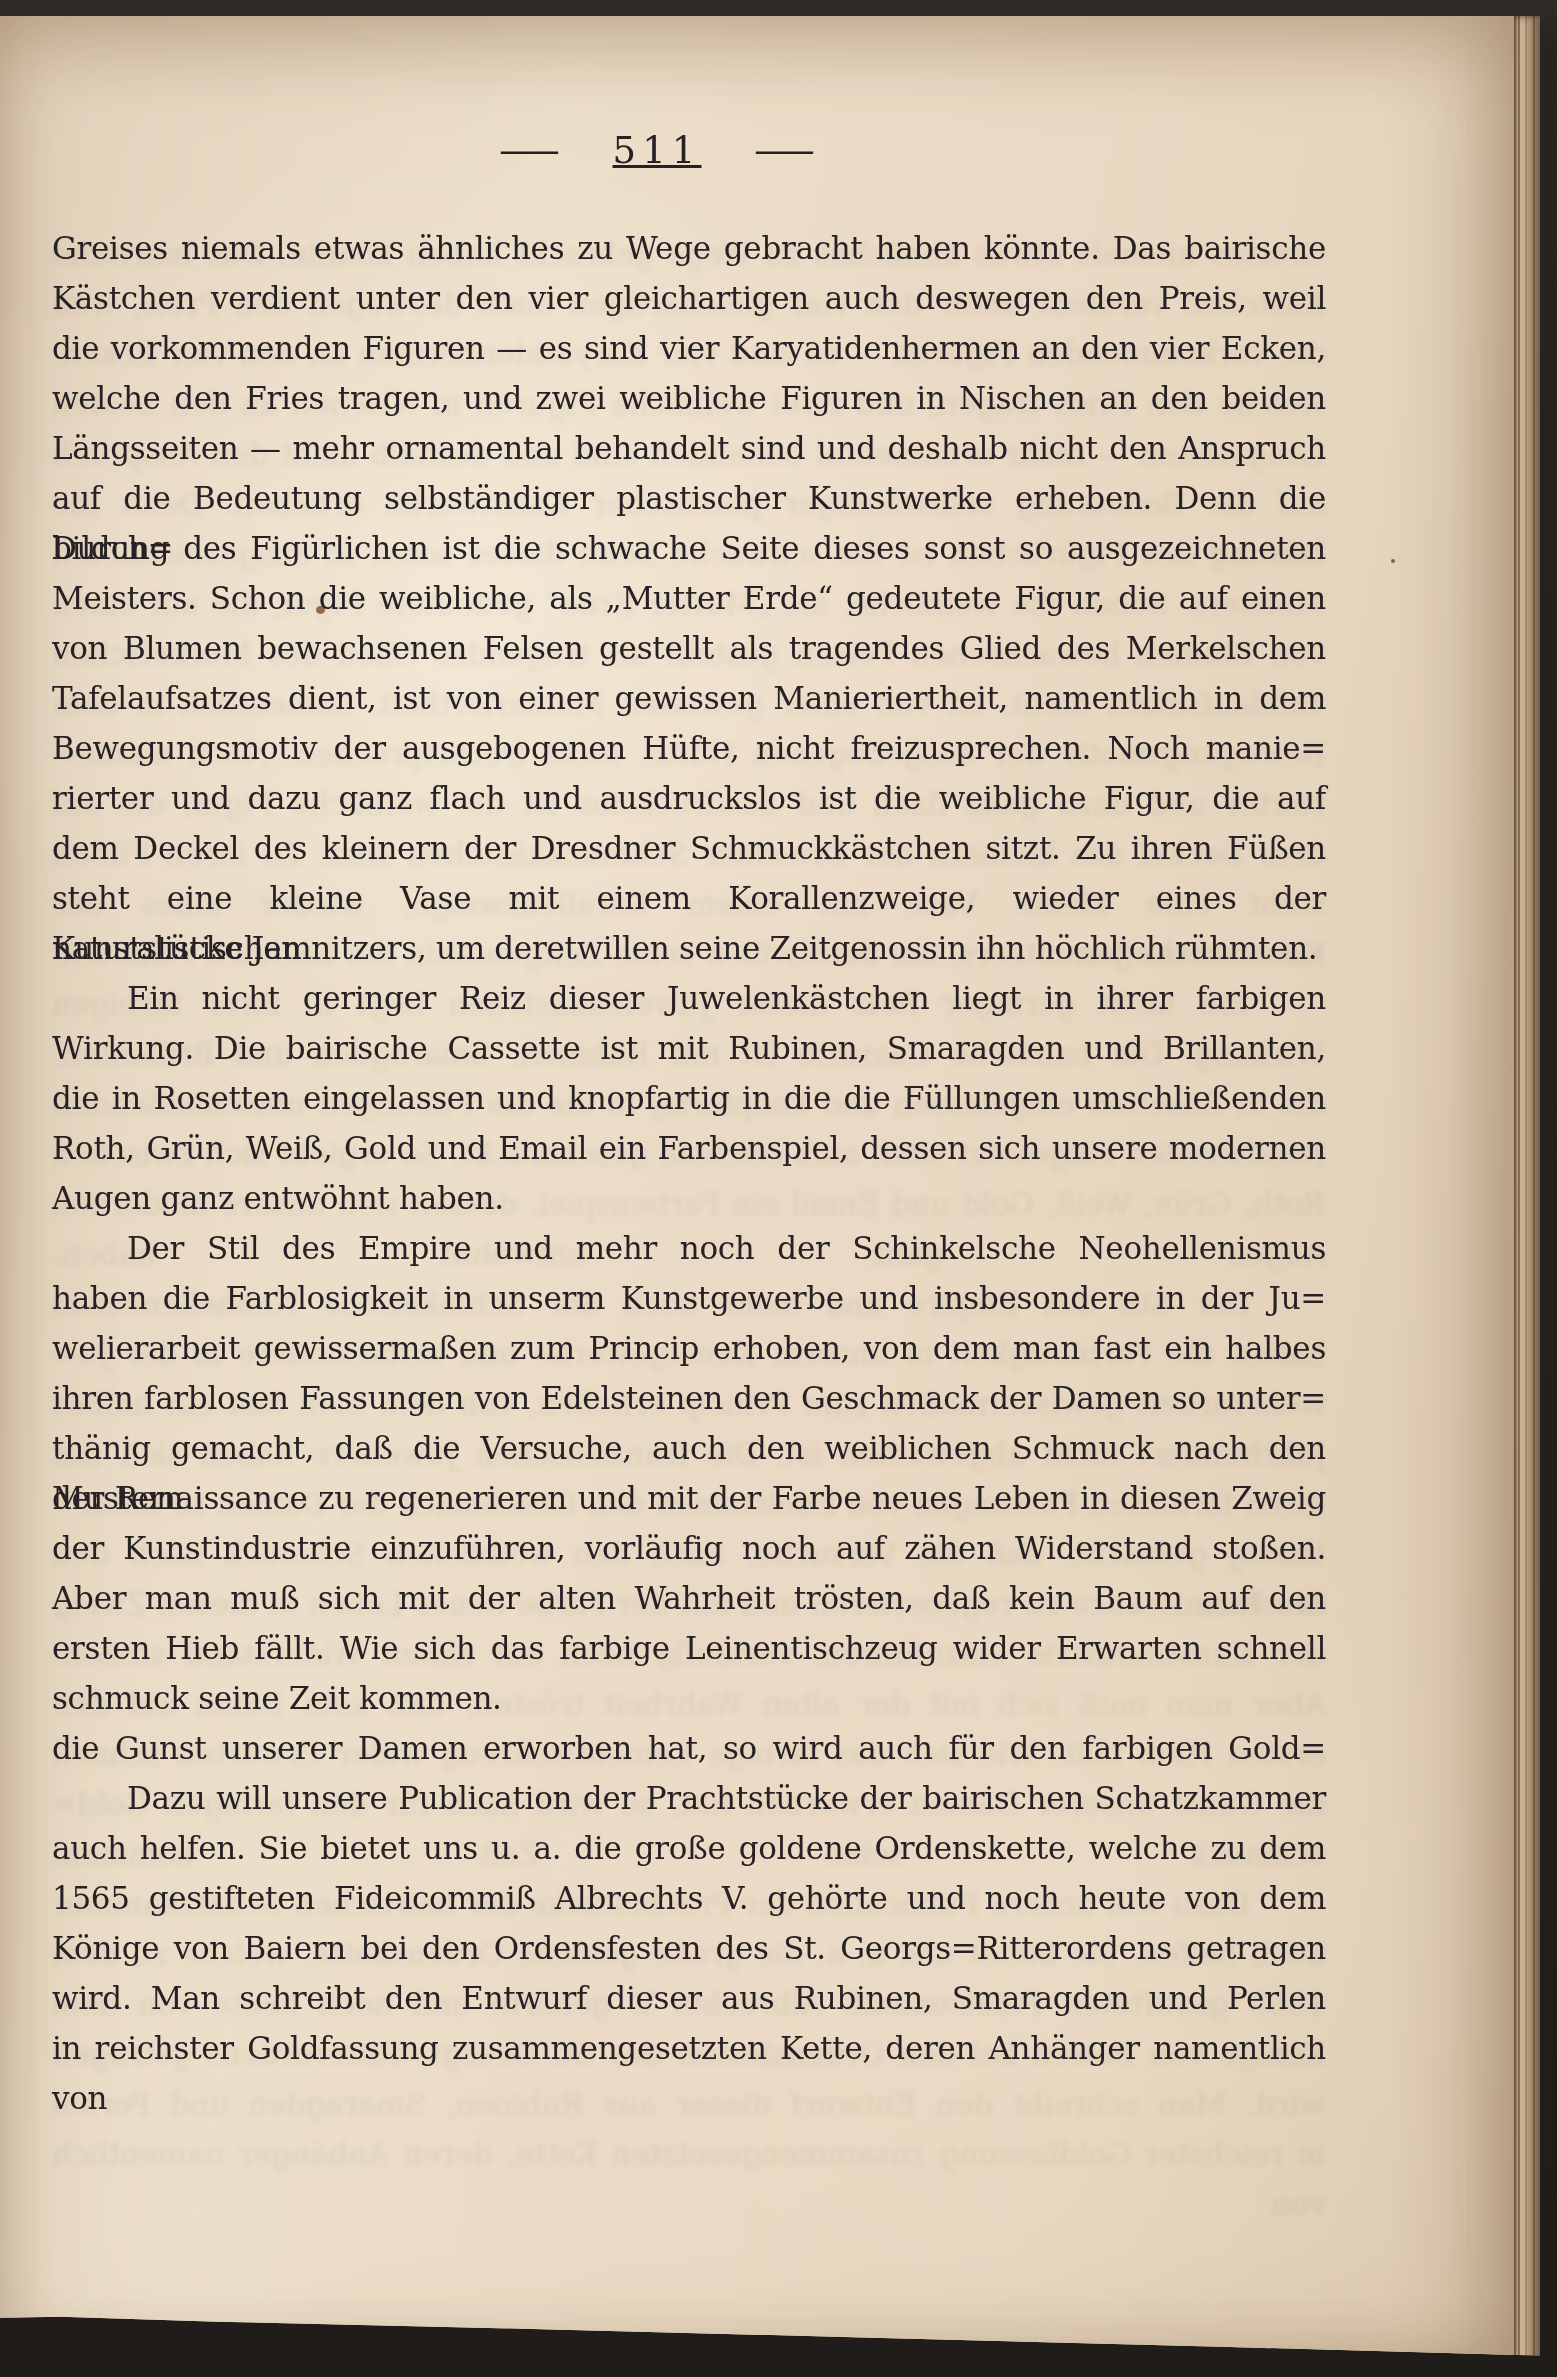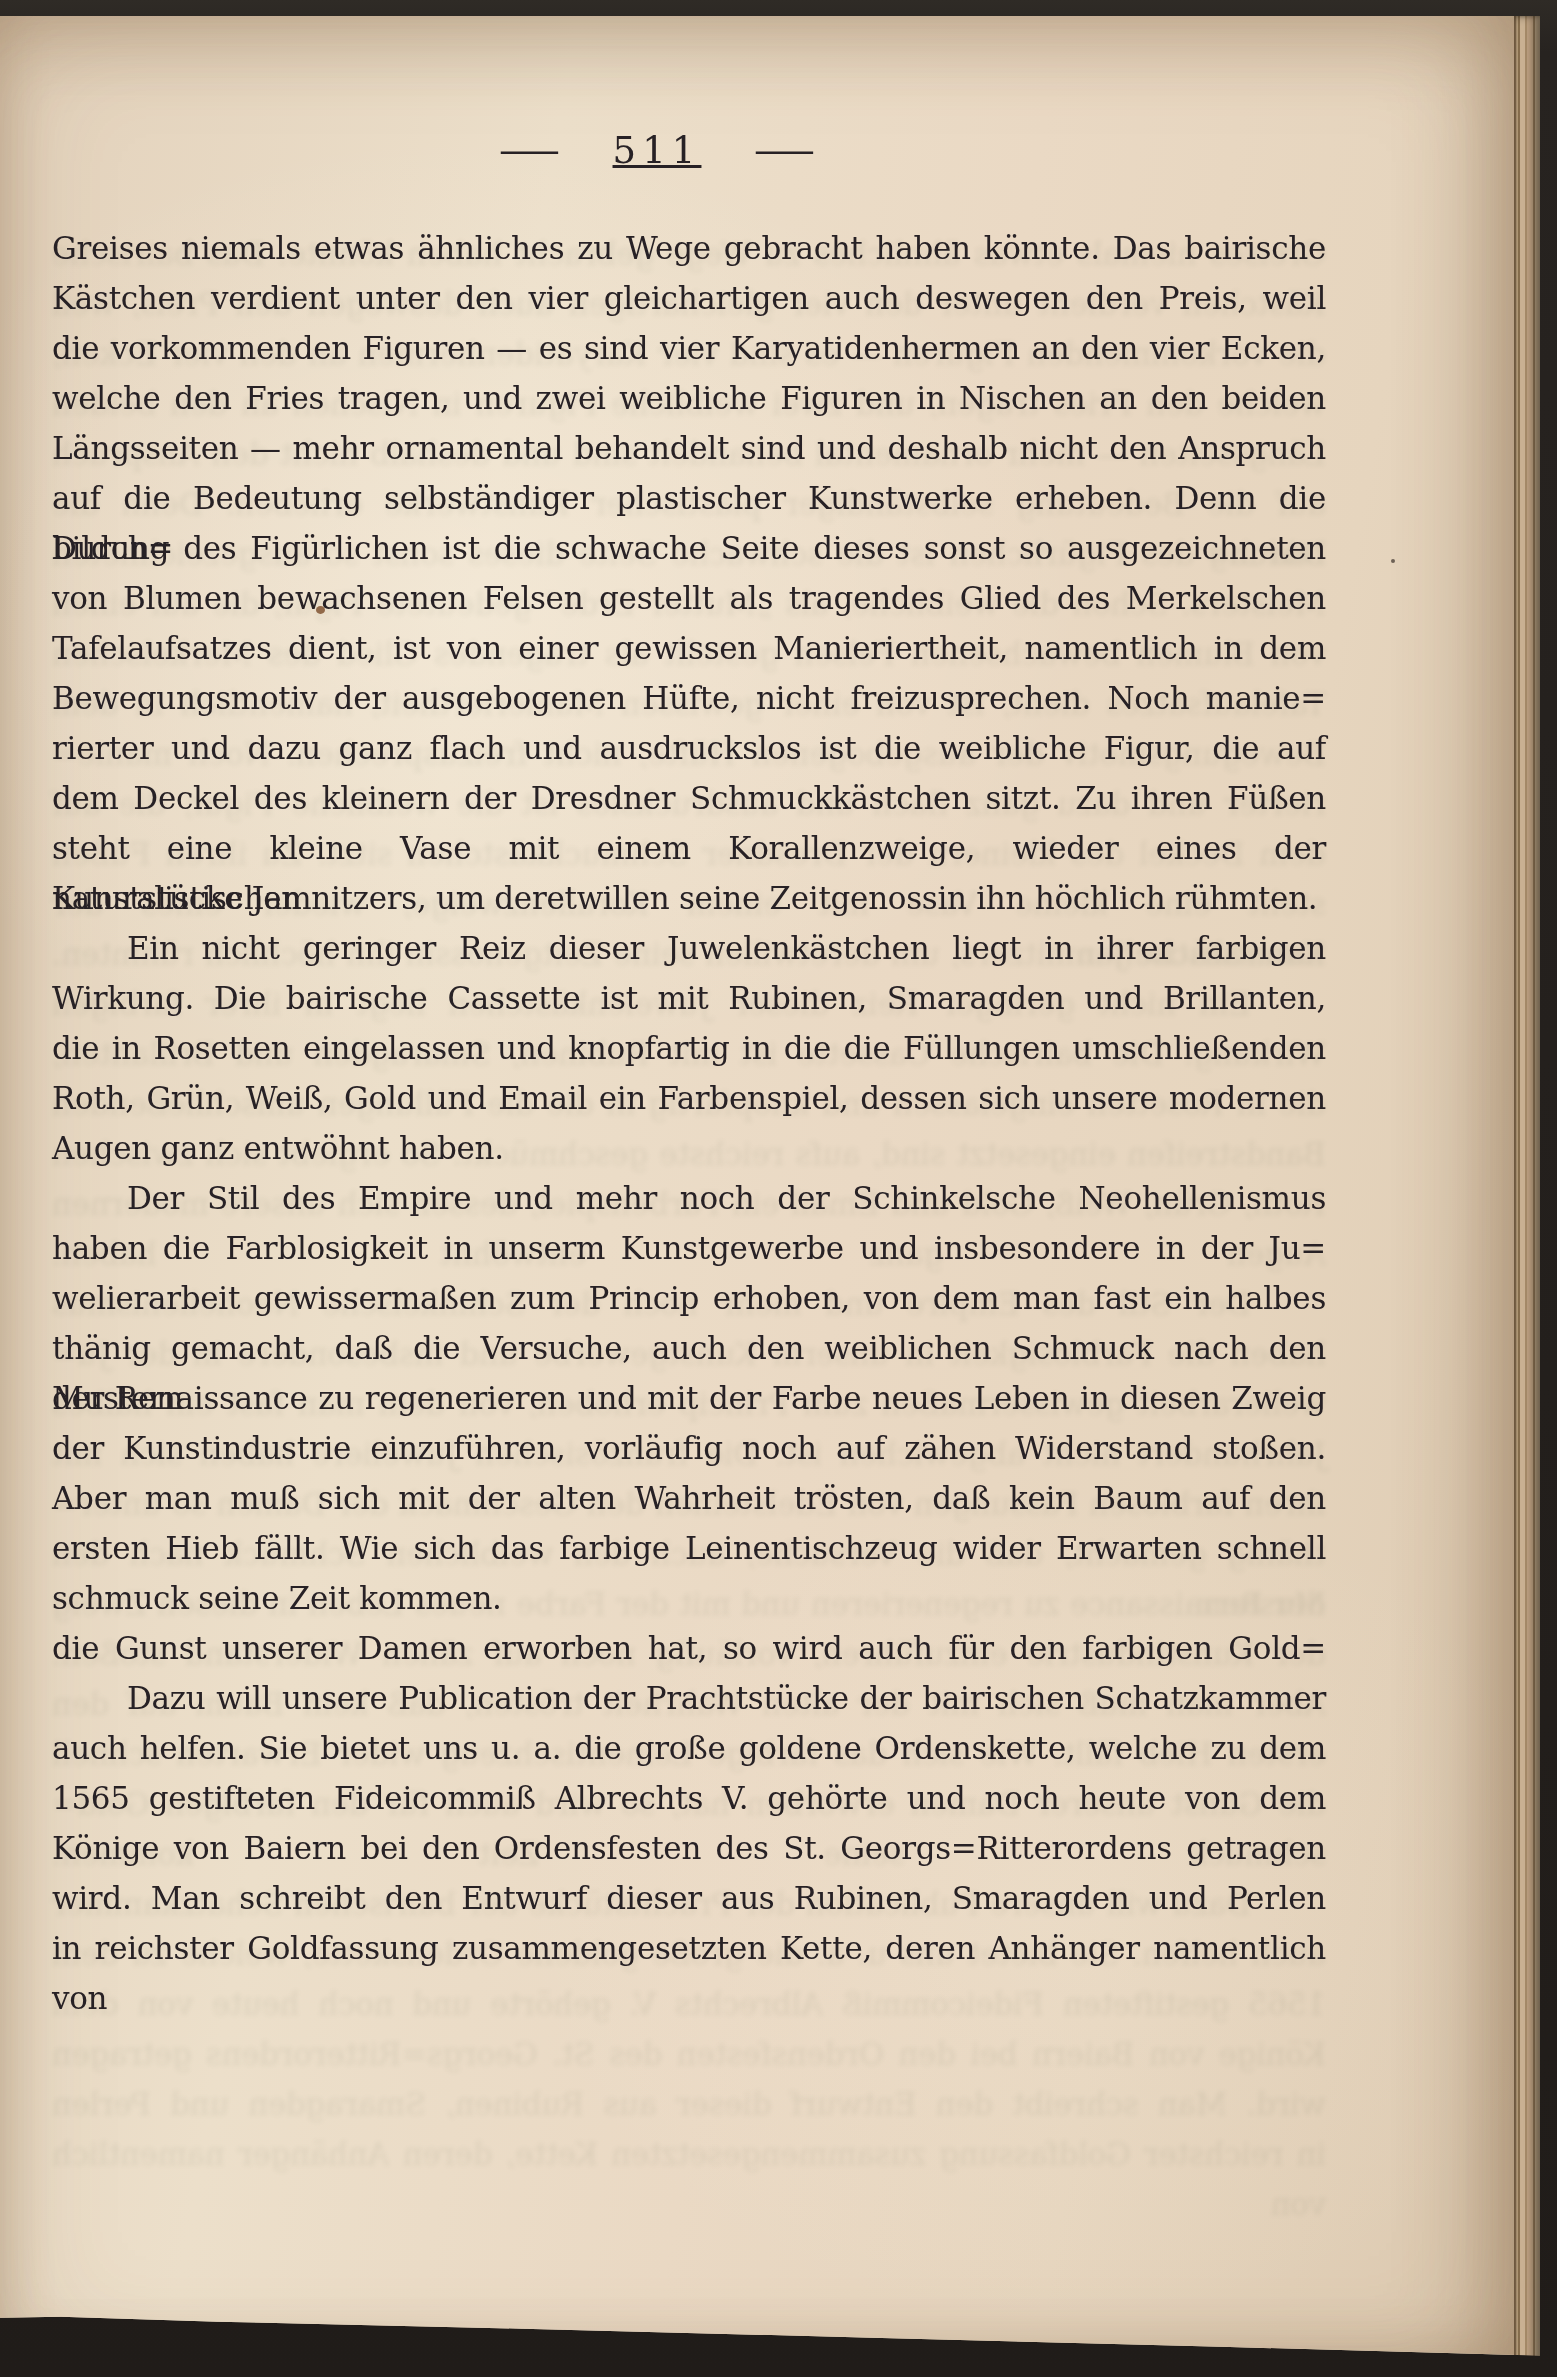--- a/index.html
+++ b/index.html
@@ -98,35 +98,37 @@
           <div class="line">in reichster Goldfassung zusammengesetzten Kette, deren Anhänger namentlich von</div>
         </div>
         <div class="text-block">
           <div class="line">Greises niemals etwas ähnliches zu Wege gebracht haben könnte. Das bairische</div>
           <div class="line">Kästchen verdient unter den vier gleichartigen auch deswegen den Preis, weil</div>
           <div class="line">die vorkommenden Figuren — es sind vier Karyatidenhermen an den vier Ecken,</div>
           <div class="line">welche den Fries tragen, und zwei weibliche Figuren in Nischen an den beiden</div>
           <div class="line">Längsseiten — mehr ornamental behandelt sind und deshalb nicht den Anspruch</div>
           <div class="line">auf die Bedeutung selbständiger plastischer Kunstwerke erheben. Denn die Durch=</div>
           <div class="line">bildung des Figürlichen ist die schwache Seite dieses sonst so ausgezeichneten</div>
+          <div class="line">Meisters. Schon die weibliche, als „Mutter Erde“ gedeutete Figur, die auf einen</div>
           <div class="line">von Blumen bewachsenen Felsen gestellt als tragendes Glied des Merkelschen</div>
           <div class="line">Tafelaufsatzes dient, ist von einer gewissen Manieriertheit, namentlich in dem</div>
           <div class="line">Bewegungsmotiv der ausgebogenen Hüfte, nicht freizusprechen. Noch manie=</div>
           <div class="line">rierter und dazu ganz flach und ausdruckslos ist die weibliche Figur, die auf</div>
           <div class="line">dem Deckel des kleinern der Dresdner Schmuckkästchen sitzt. Zu ihren Füßen</div>
           <div class="line">steht eine kleine Vase mit einem Korallenzweige, wieder eines der naturalistischen</div>
           <div class="line para-end">Kunststücke Jamnitzers, um deretwillen seine Zeitgenossin ihn höchlich rühmten.</div>
           <div class="line indent">Ein nicht geringer Reiz dieser Juwelenkästchen liegt in ihrer farbigen</div>
           <div class="line">Wirkung. Die bairische Cassette ist mit Rubinen, Smaragden und Brillanten,</div>
           <div class="line">die in Rosetten eingelassen und knopfartig in die die Füllungen umschließenden</div>
           <div class="line">Roth, Grün, Weiß, Gold und Email ein Farbenspiel, dessen sich unsere modernen</div>
           <div class="line para-end">Augen ganz entwöhnt haben.</div>
           <div class="line indent">Der Stil des Empire und mehr noch der Schinkelsche Neohellenismus</div>
           <div class="line">haben die Farblosigkeit in unserm Kunstgewerbe und insbesondere in der Ju=</div>
           <div class="line">welierarbeit gewissermaßen zum Princip erhoben, von dem man fast ein halbes</div>
+          <div class="line">ihren farblosen Fassungen von Edelsteinen den Geschmack der Damen so unter=</div>
           <div class="line">thänig gemacht, daß die Versuche, auch den weiblichen Schmuck nach den Mustern</div>
           <div class="line">der Renaissance zu regenerieren und mit der Farbe neues Leben in diesen Zweig</div>
           <div class="line">der Kunstindustrie einzuführen, vorläufig noch auf zähen Widerstand stoßen.</div>
           <div class="line">Aber man muß sich mit der alten Wahrheit trösten, daß kein Baum auf den</div>
           <div class="line">ersten Hieb fällt. Wie sich das farbige Leinentischzeug wider Erwarten schnell</div>
           <div class="line para-end">schmuck seine Zeit kommen.</div>
           <div class="line">die Gunst unserer Damen erworben hat, so wird auch für den farbigen Gold=</div>
           <div class="line indent">Dazu will unsere Publication der Prachtstücke der bairischen Schatzkammer</div>
           <div class="line">auch helfen. Sie bietet uns u. a. die große goldene Ordenskette, welche zu dem</div>
           <div class="line">1565 gestifteten Fideicommiß Albrechts V. gehörte und noch heute von dem</div>

